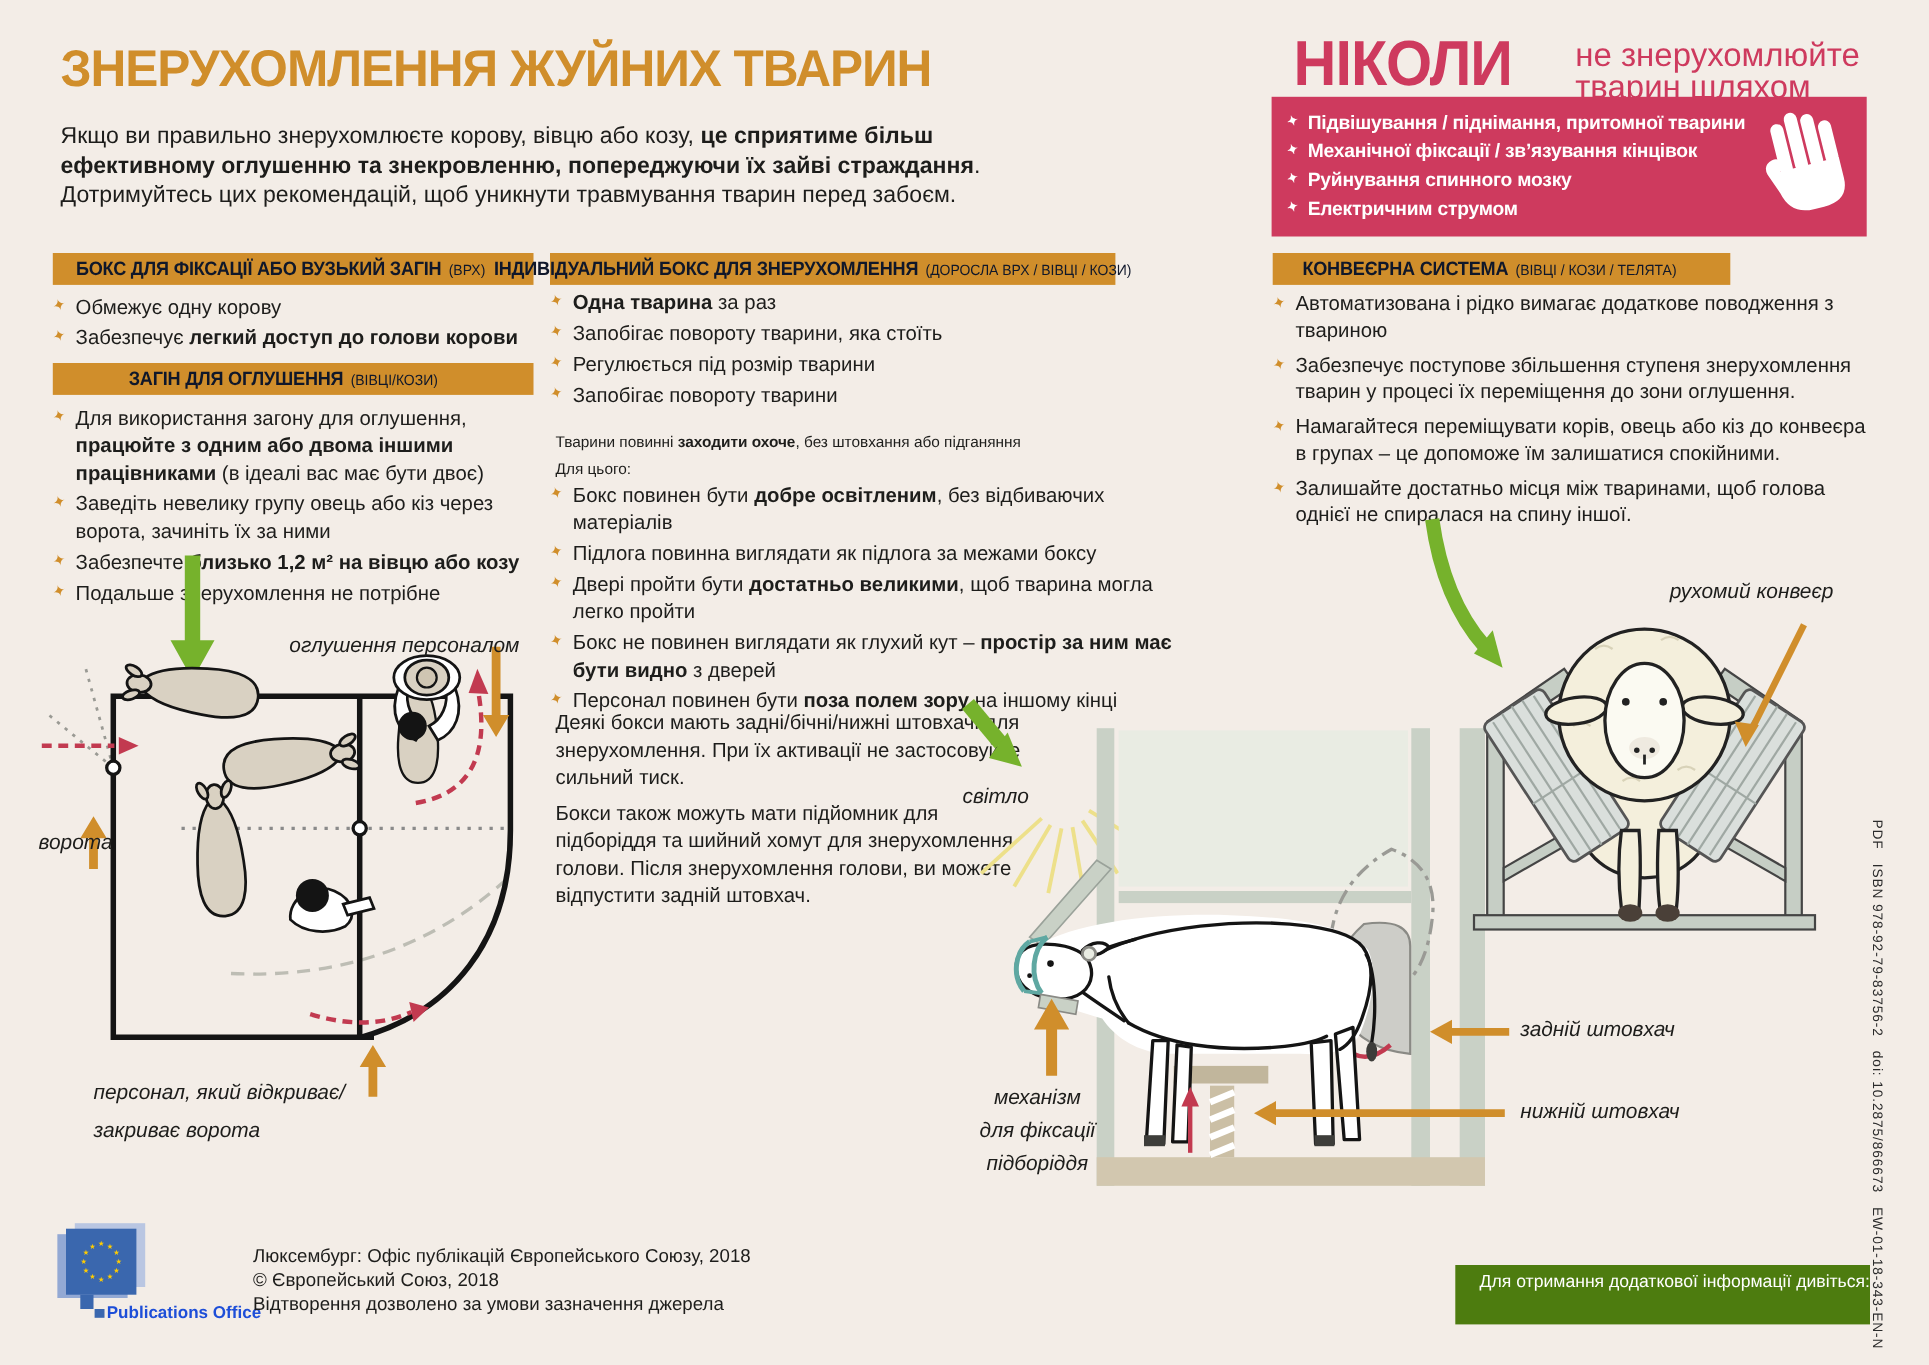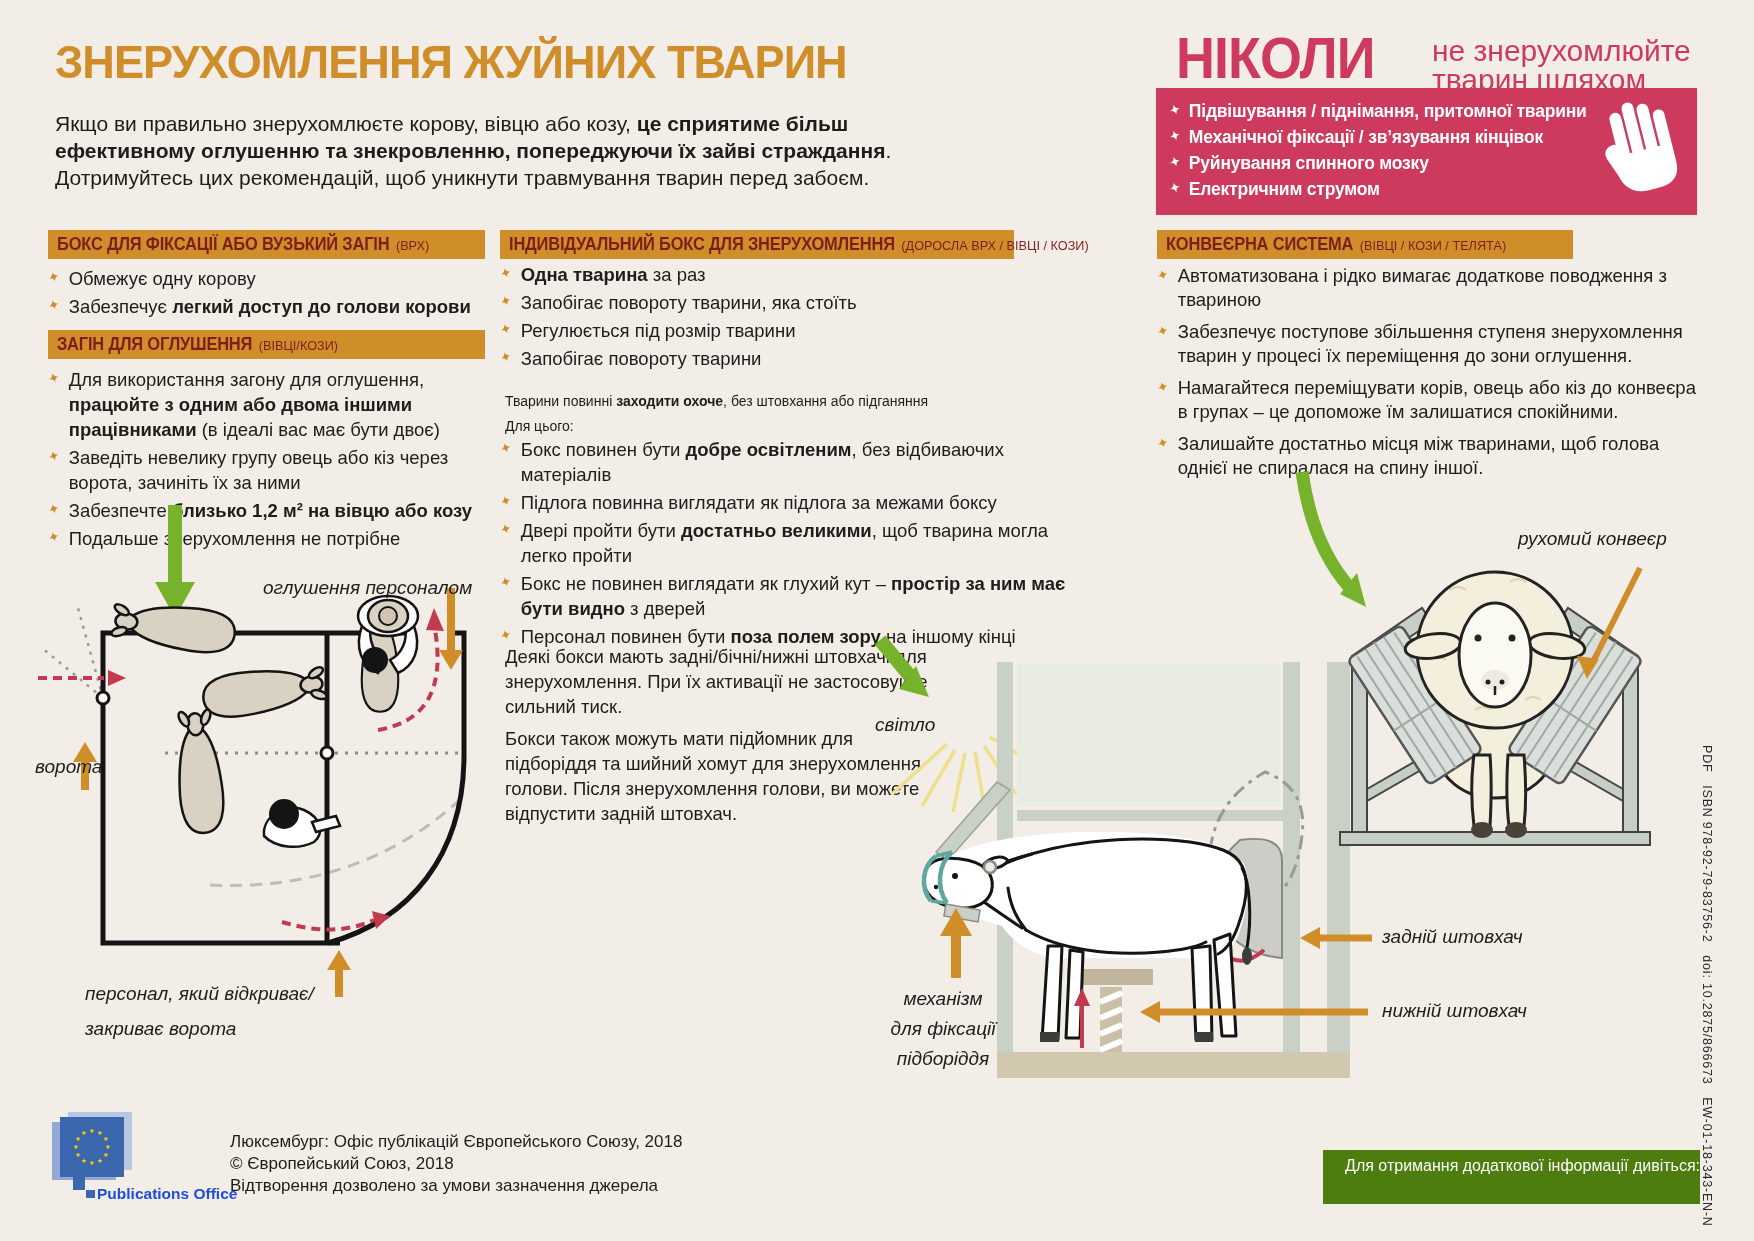--- a/index.html
+++ b/index.html
@@ -17,22 +17,22 @@
     letter-spacing:-1px;white-space:nowrap;transform:scaleX(.93);transform-origin:left top;}
   #never-sub{left:1432px;top:36px;font-size:30px;line-height:29px;color:#CE3A5E;white-space:nowrap;}
   #never-box{left:1156px;top:88px;width:541px;height:127px;background:#CE3A5E;
     box-sizing:border-box;padding:10px 95px 0 14px;}
   #never-box ul{list-style:none;margin:0;padding:0;}
   #never-box li{display:flex;gap:9px;align-items:flex-start;color:#fff;font-weight:bold;
     font-size:17.5px;line-height:26px;letter-spacing:-.2px;white-space:nowrap;}
   #never-box .blt{color:#fff;font-size:12px;margin-top:6px;}
   #never-hand{left:445px;top:10px;position:absolute;}
   
-  .shead{height:29px;background:#D08E2B;color:#7f1d1d;display:flex;align-items:center;
-    padding:0 9px;box-sizing:border-box;overflow:visible;white-space:nowrap;}
+  .shead{height:29px;background:#D08E2B;color:#0f172a;display:flex;align-items:center;
+    padding:0 9px;box-sizing:border-box;overflow:visible;white-space:nowrap;justify-content:center;}
   .shead .hwrap{display:flex;align-items:baseline;gap:7px;transform:scaleX(.94);transform-origin:left center;}
   .shead .ttl{font-weight:bold;font-size:17.5px;letter-spacing:-.2px;}
   .shead .tag{font-weight:normal;font-size:13.5px;}
   
   ul.blist{list-style:none;margin:0;padding:0;}
   ul.blist li{display:flex;gap:9px;align-items:flex-start;font-size:18.5px;line-height:25px;margin-bottom:3px;}
   .blt{flex:0 0 auto;display:inline-block;color:#D08E2B;font-size:14px;line-height:1;
     margin-top:4px;transform:rotate(-18deg);}
   .para{font-size:18.5px;line-height:25px;}
   .note{font-size:14px;line-height:25px;}

